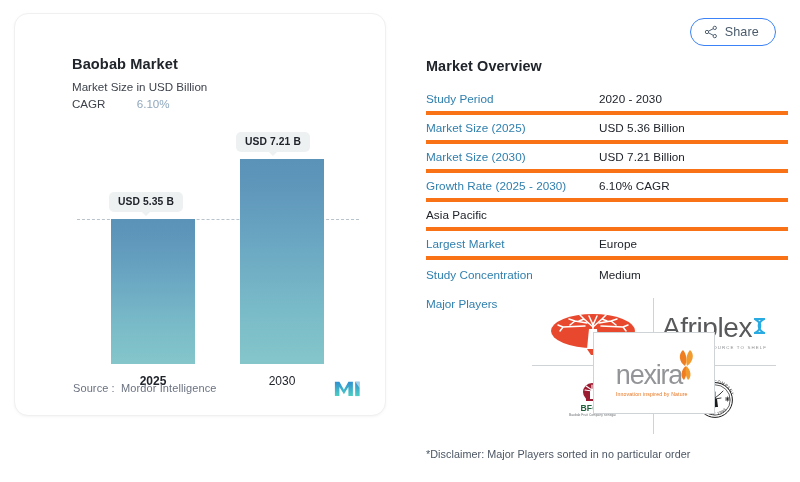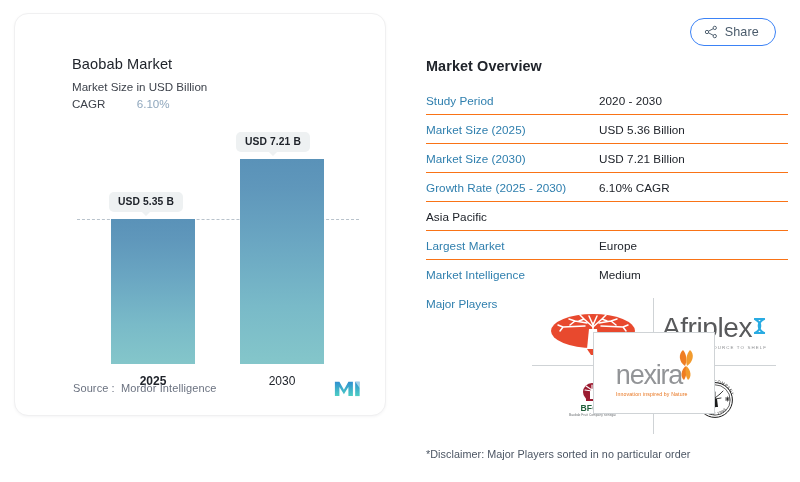--- a/index.html
+++ b/index.html
@@ -22,21 +22,21 @@
     position: absolute;
     left: 14px; top: 13px;
     width: 372px; height: 403px;
     background: #ffffff;
     border: 1px solid #f0f0f1;
     border-radius: 14px;
     box-shadow: 0 1px 3px rgba(17,24,39,.045);
   }
   #chart-head { position: absolute; left: 57px; top: 42px; }
   #chart-title {
-    font-size: 14.6px; font-weight: 400; color: #20242b;
+    font-size: 14.6px; font-weight: 700; color: #20242b;
     letter-spacing: .1px; line-height: 1.2;
   }
   #chart-subtitle {
     font-size: 11.6px; color: #3d424b; margin-top: 6px; line-height: 1.25;
   }
   #cagr-line {
     font-size: 11.6px; color: #3d424b; margin-top: 3px; line-height: 1.25;
   }
   #cagr-value { color: #8fa7bd; margin-left: 28px; }
 
@@ -106,21 +106,21 @@
     position: absolute; left: 16px; top: 50px;
     font-size: 14.4px; font-weight: 700; color: #20242b; letter-spacing: .1px;
   }
 
   #overview-table {
     position: absolute; left: 16px; top: 78px; width: 362px;
   }
   .ov-row {
     display: flex; align-items: center;
     height: 29px;
-    border-bottom: 1px solid #f97316;
+    border-bottom: 4px solid #f97316;
   }
   .ov-row.last { border-bottom: none; }
   .ov-label {
     width: 173px; flex: none;
     font-size: 11.7px; color: #2f7fae; letter-spacing: .05px;
   }
   .ov-value { font-size: 11.7px; color: #20242b; letter-spacing: .05px; }
 
   #players-row {
     display: flex; align-items: flex-start;
@@ -264,21 +264,21 @@
       <div class="ov-row">
         <div class="ov-value">Asia Pacific</div>
       </div>
 
       <div class="ov-row">
         <div class="ov-label">Largest Market</div>
         <div class="ov-value">Europe</div>
       </div>
 
       <div class="ov-row last">
-        <div class="ov-label">Market Intelligence</div>
+        <div class="ov-label">Study Concentration</div>
         <div class="ov-value">Medium</div>
       </div>
 
       <div id="players-row">
         <div id="players-label">Major Players</div>
       </div>
     </div>
 
     <div id="logo-grid">
 

